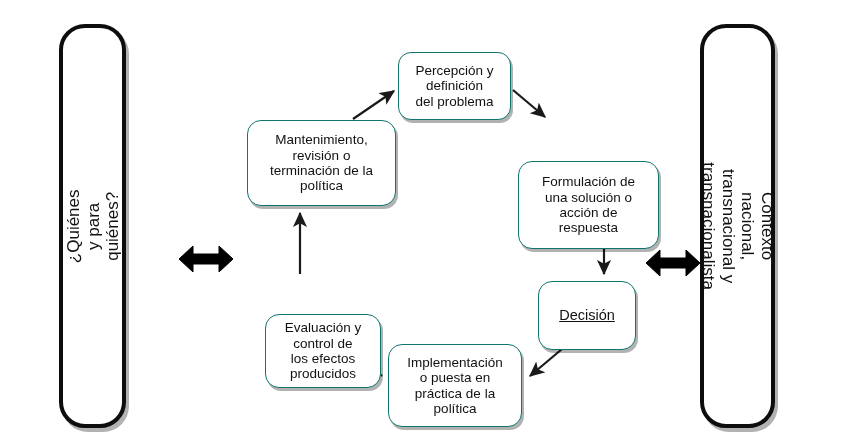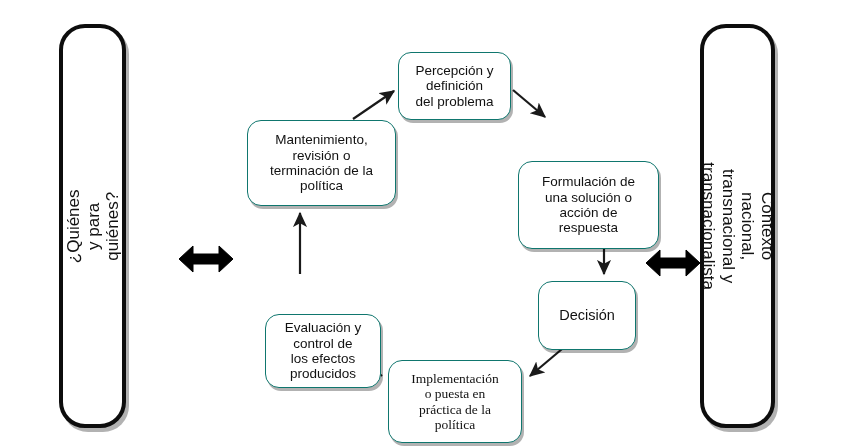--- a/index.html
+++ b/index.html
@@ -58,23 +58,24 @@
   #node-percepcion {
     left: 398px; top: 52px; width: 113px; height: 68px;
     border-radius: 13px;
   }
   #node-formulacion {
     left: 518px; top: 121px; width: 141px; height: 88px; margin-top: 40px;
   }
   #node-decision {
     left: 538px; top: 281px; width: 98px; height: 69px;
     font-size: 14.5px;
+    text-decoration: underline;
   }
   #node-implementacion {
-    left: 388px; top: 360px; width: 134px; height: 83px; font-family: Liberation Serif, serif;
+    left: 388px; top: 344px; width: 134px; height: 83px;
   }
   #node-evaluacion {
     left: 265px; top: 275px; width: 116px; height: 74px; margin-top: 39px;
   }
   #node-mantenimiento {
     left: 247px; top: 120px; width: 149px; height: 86px;
   }
 
   
   .side-panel {

